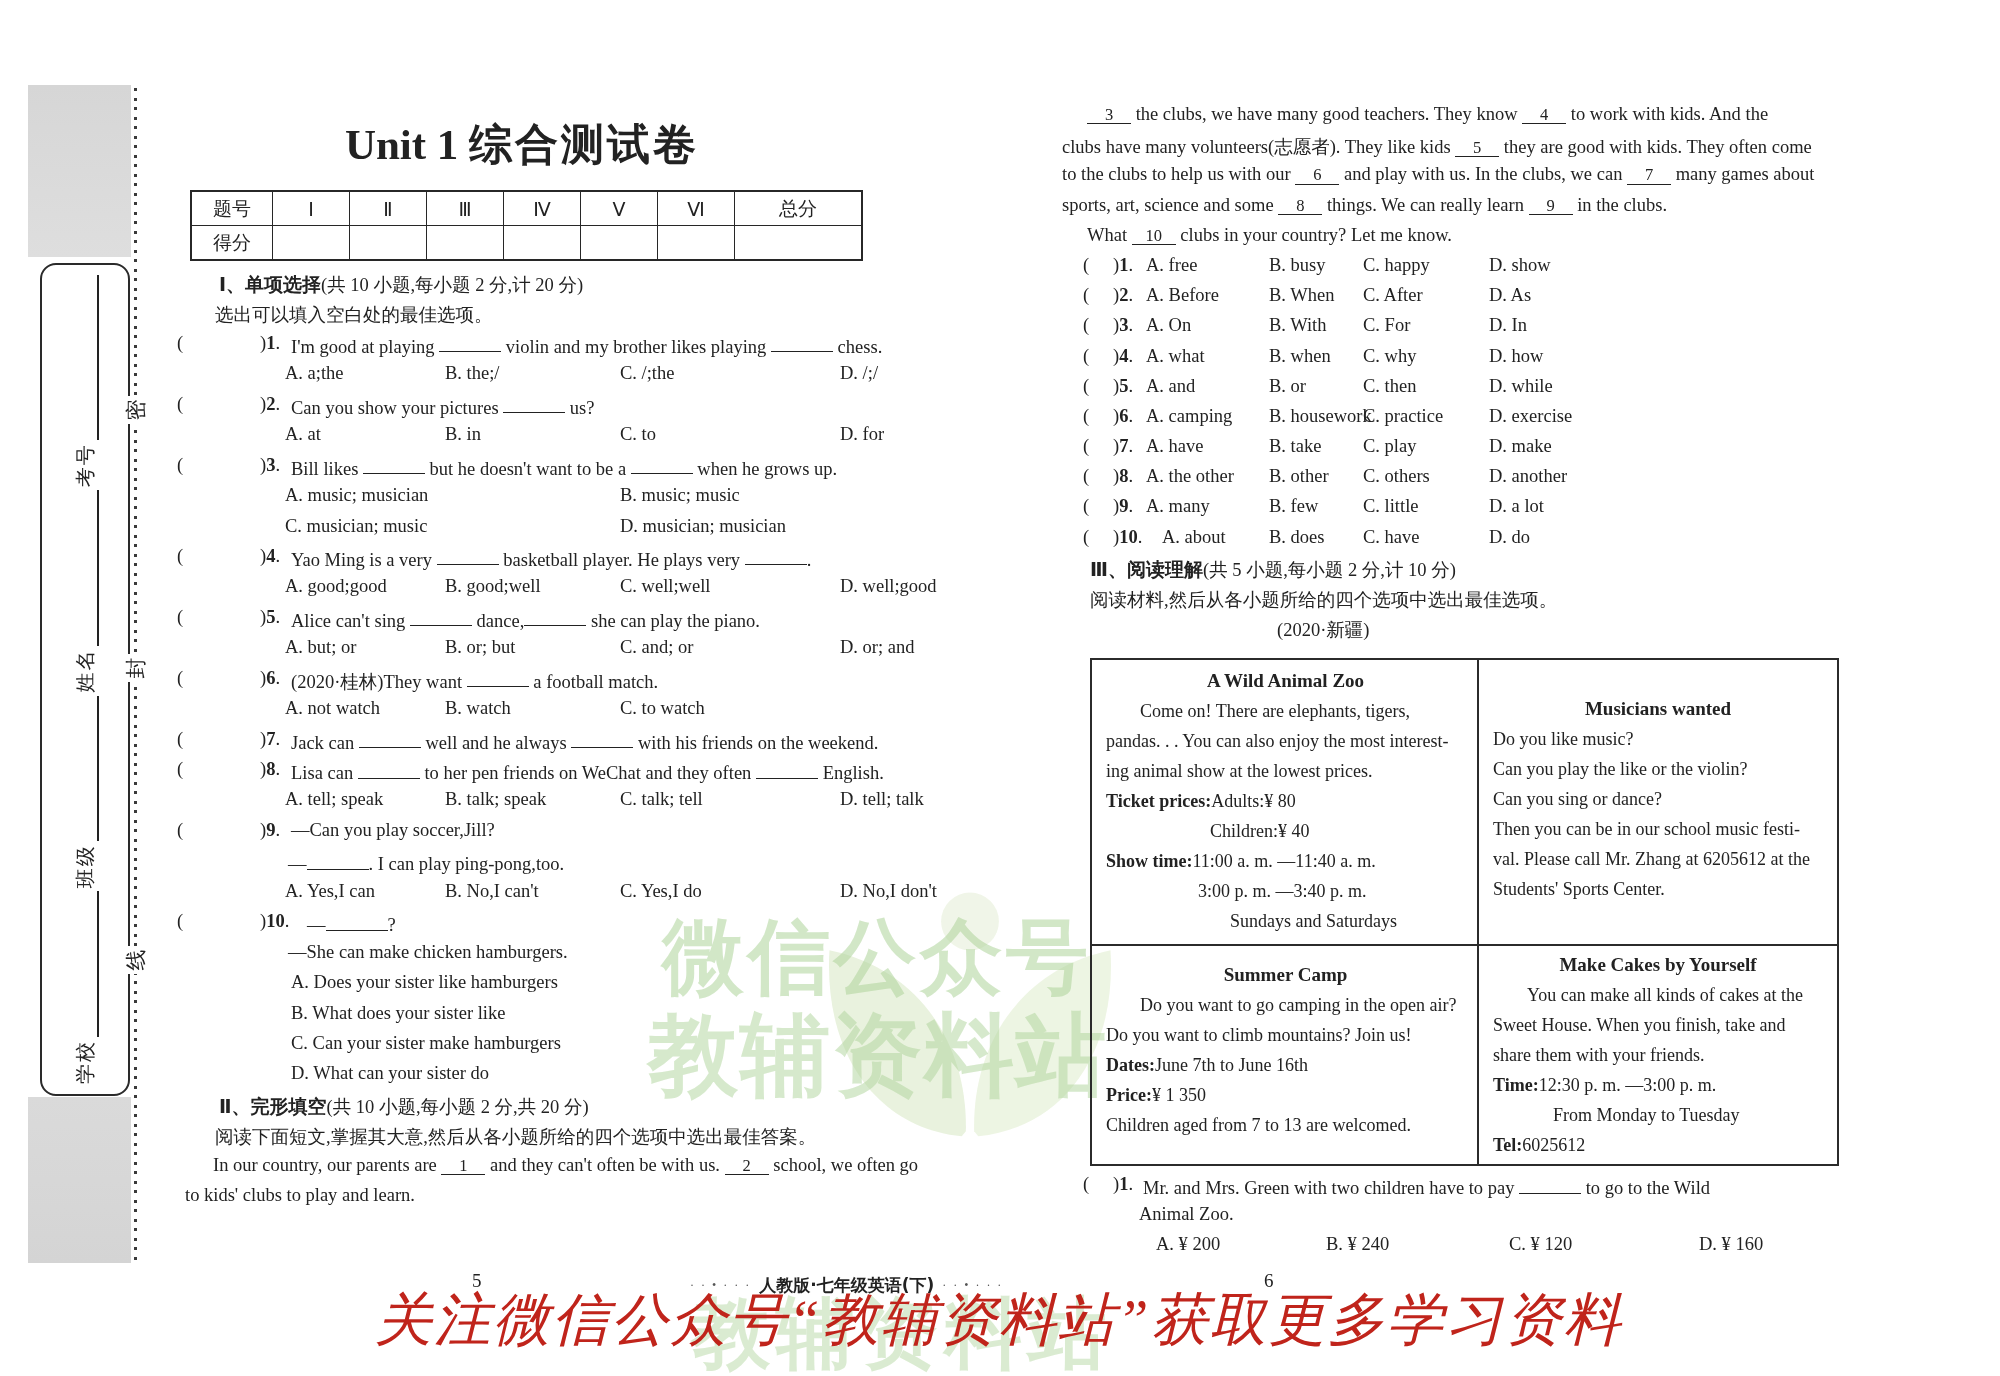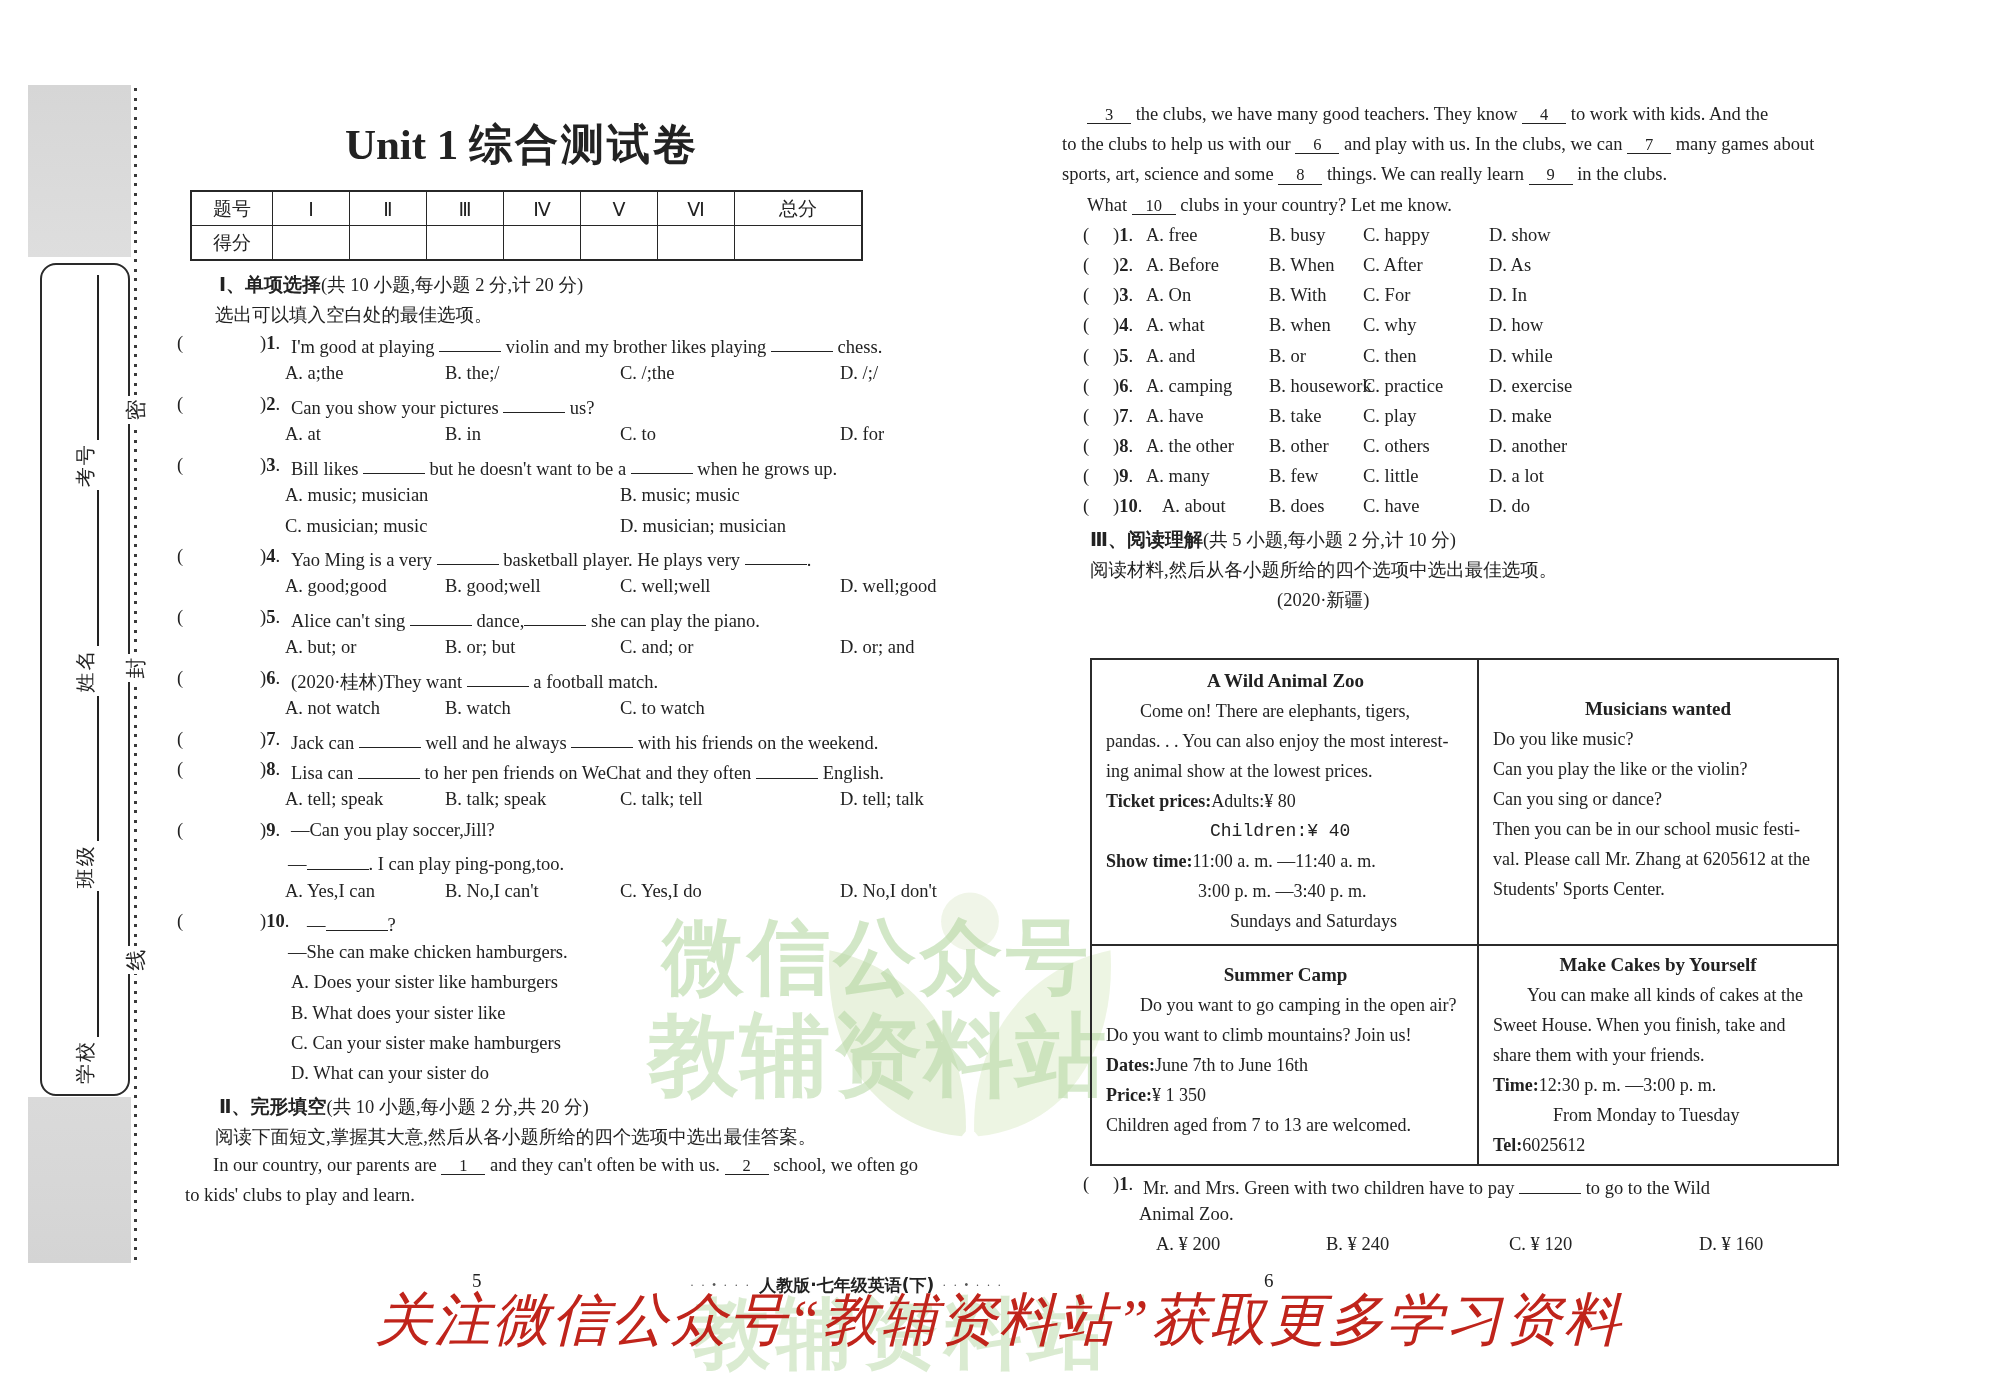--- a/index.html
+++ b/index.html
@@ -256,20 +256,23 @@
     </div>
     <div class="ln">
       <span class="abs" style="left:30px">to kids' clubs to play and learn.</span>
     </div>
   </div>
 <div id="right-flow" class="absol">
     <div class="ln">
       <span class="abs" style="left:25px"><span class="nblank">3</span> the clubs, we have many good teachers. They know <span class="nblank">4</span> to work with kids. And the</span>
     </div>
     <div class="ln">
+      <span class="abs" style="left:0px">clubs have many volunteers(志愿者). They like kids <span class="nblank">5</span> they are good with kids. They often come</span>
+    </div>
+    <div class="ln">
       <span class="abs" style="left:0px">to the clubs to help us with our <span class="nblank">6</span> and play with us. In the clubs, we can <span class="nblank">7</span> many games about</span>
     </div>
     <div class="ln">
       <span class="abs" style="left:0px">sports, art, science and some <span class="nblank">8</span> things. We can really learn <span class="nblank">9</span> in the clubs.</span>
     </div>
     <div class="ln">
       <span class="abs" style="left:25px">What <span class="nblank">10</span> clubs in your country? Let me know.</span>
     </div>
     <div class="ln">
       <span class="abs" style="left:21px">(</span>
@@ -363,21 +366,21 @@
   </div>
 <div id="ad-table" class="absol">
   <div class="vline"></div>
   <div class="hline2"></div>
 <div class="adcell" style="left: 0px; top: 0px; width: 385px; height: 284px; padding: 6px 12px 0px 14px; box-sizing: border-box;">
       <div class="tt">A Wild Animal Zoo</div>
       <div class="tl" style="padding-left:34px;">Come on! There are elephants, tigers,</div>
       <div class="tl" style="">pandas. . . You can also enjoy the most interest-</div>
       <div class="tl" style="">ing animal show at the lowest prices.</div>
       <div class="tl" style=""><b>Ticket prices:</b>Adults:¥ 80</div>
-      <div class="tl" style="padding-left:104px;font-family:Liberation Mono, monospace;">Children:¥ 40</div>
+      <div class="tl" style="padding-left:104px;">Children:¥ 40</div>
       <div class="tl" style=""><b>Show time:</b>11:00 a. m. —11:40 a. m.</div>
       <div class="tl" style="padding-left:92px;">3:00 p. m. —3:40 p. m.</div>
       <div class="tl" style="padding-left:124px;">Sundays and Saturdays</div>
     </div>
     <div class="adcell" style="left: 387px; top: 0px; width: 356px; height: 284px; padding: 34px 12px 0px 14px; box-sizing: border-box;">
       <div class="tt">Musicians wanted</div>
       <div class="tl" style="">Do you like music?</div>
       <div class="tl" style="">Can you play the like or the violin?</div>
       <div class="tl" style="">Can you sing or dance?</div>
       <div class="tl" style="">Then you can be in our school music festi-</div>

